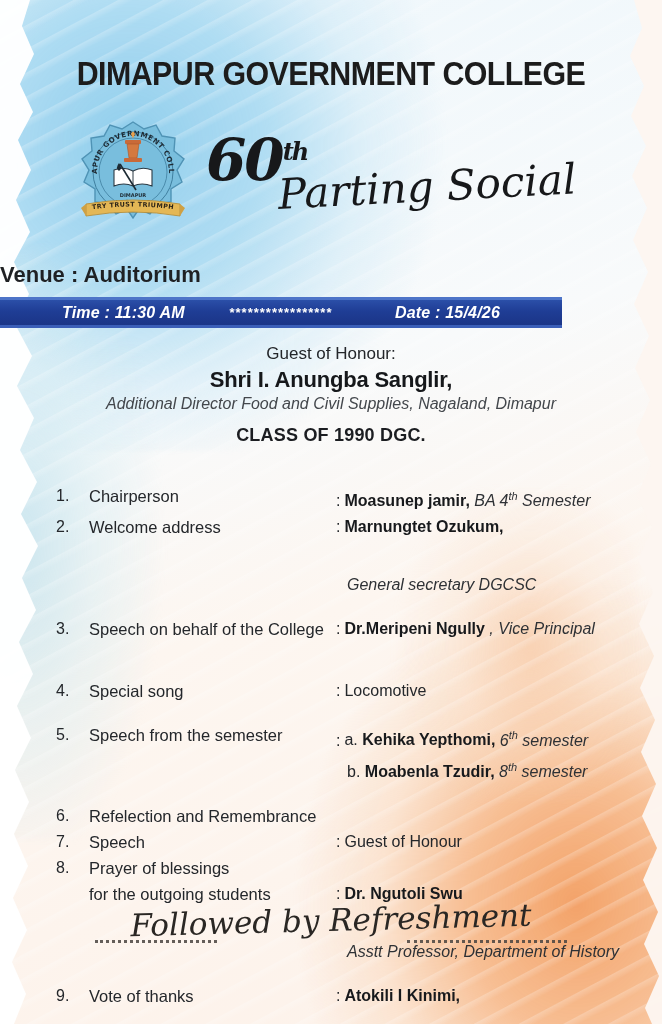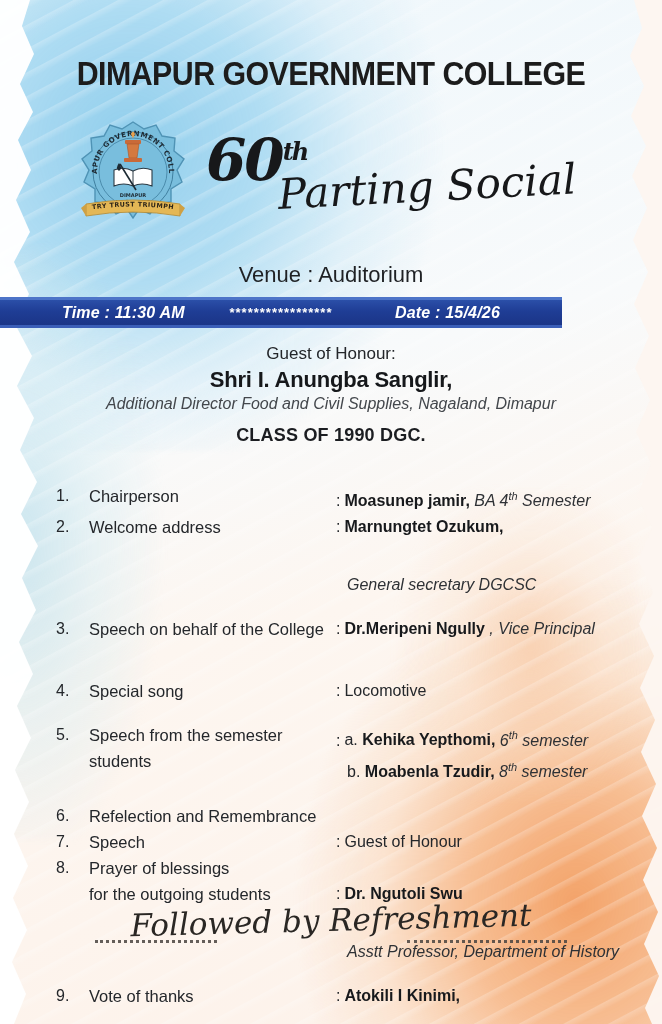--- a/index.html
+++ b/index.html
@@ -169,24 +169,23 @@
     letter-spacing: 0px;
     transform: rotate(-3deg);
     transform-origin: left center;
     white-space: nowrap;
   }
 
   .venue {
     position: absolute;
     top: 262px;
     left: 0; right: 0;
-    text-align: center;
     font-size: 22px;
     color: #1f2124;
-    font-weight: normal;
+    font-weight: bold;
   }
 
   
   .blue-bar {
     position: absolute;
     left: 0;
     top: 297px;
     width: 562px;
     height: 31px;
     background: linear-gradient(180deg, #2b4fa8 0%, #1f3d95 45%, #1b3587 100%);
@@ -481,21 +480,20 @@
           <span class="colon">:</span><span>Locomotive</span>
         </div>
       </div>
 
       <div class="spacer-row"></div>
 
       <div class="prog-row">
         <div class="prog-num">5.</div>
         <div class="prog-label">
           <span>Speech from the semester</span>
-          <span class="l2">students</span>
         </div>
         <div class="prog-val">
           <span class="vspacer"></span>
           <span style="display:block"><span class="colon">:</span><span>a. </span><b>Kehika Yepthomi,</b><i> 6</i><i class="sup">th</i><i> semester</i></span>
           <span class="sub3"><span>b. </span><b>Moabenla Tzudir,</b><i> 8</i><i class="sup">th</i><i> semester</i></span>
         </div>
       </div>
 
       <div class="spacer-row"></div>
 

